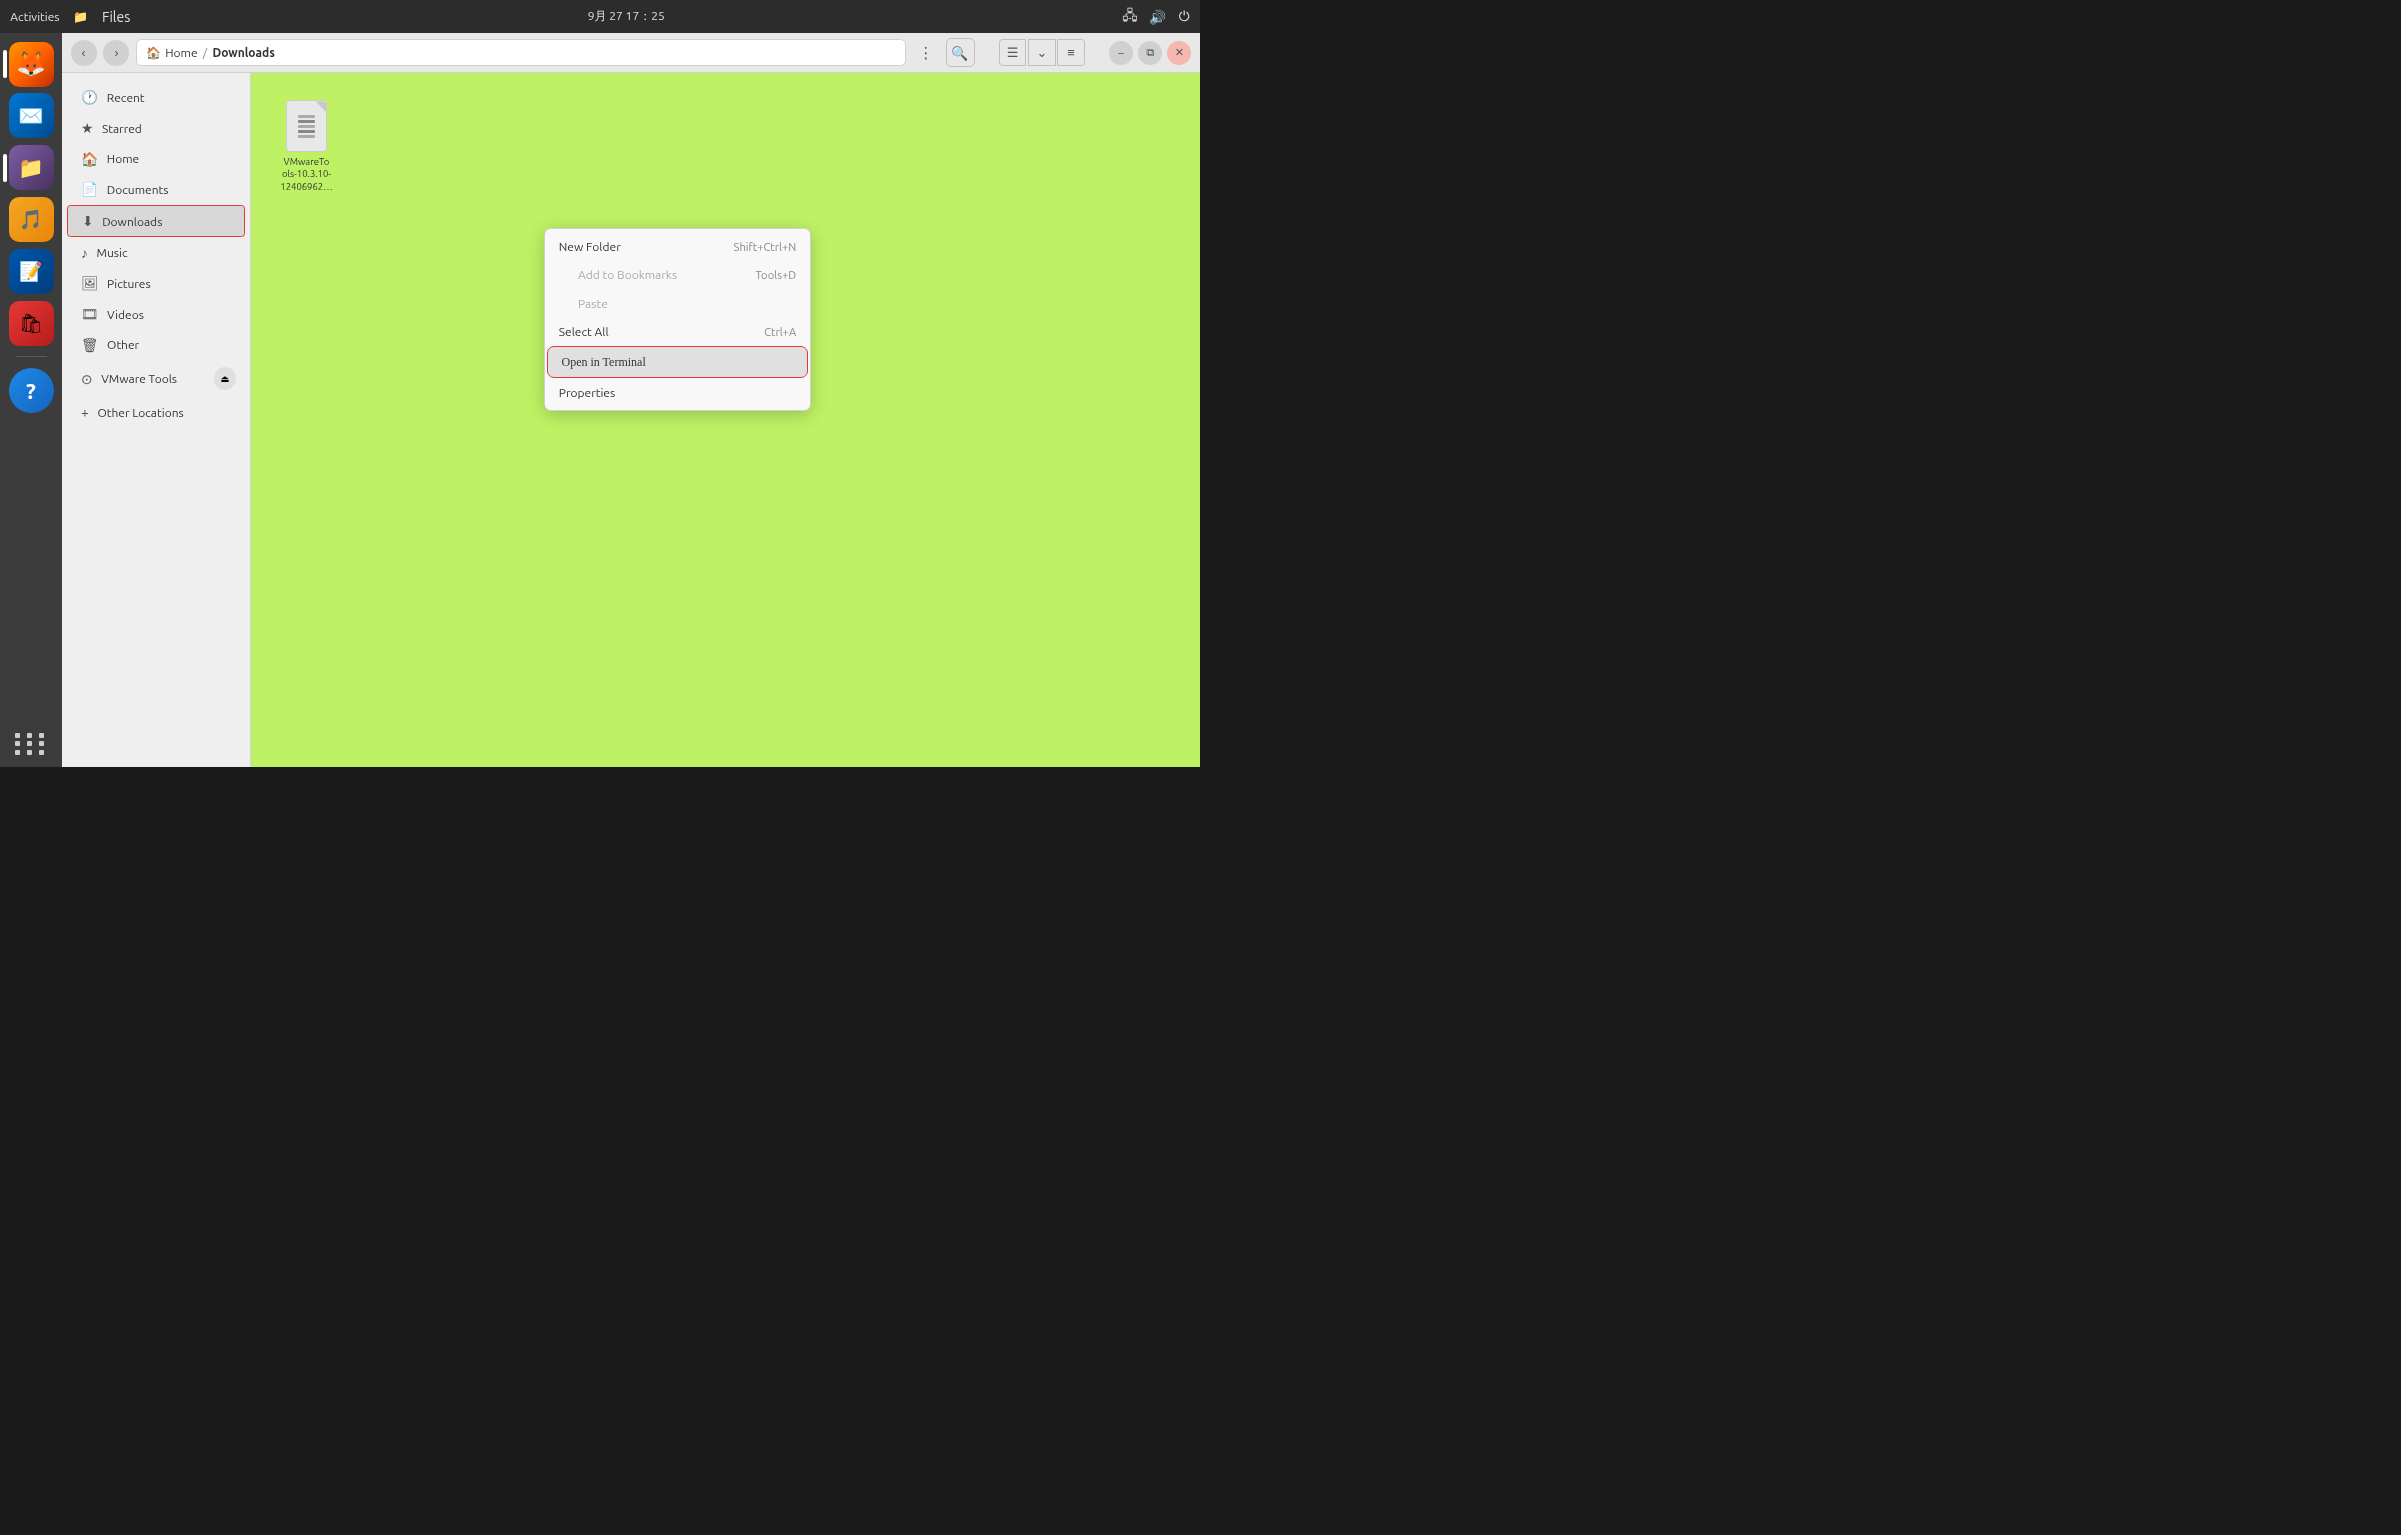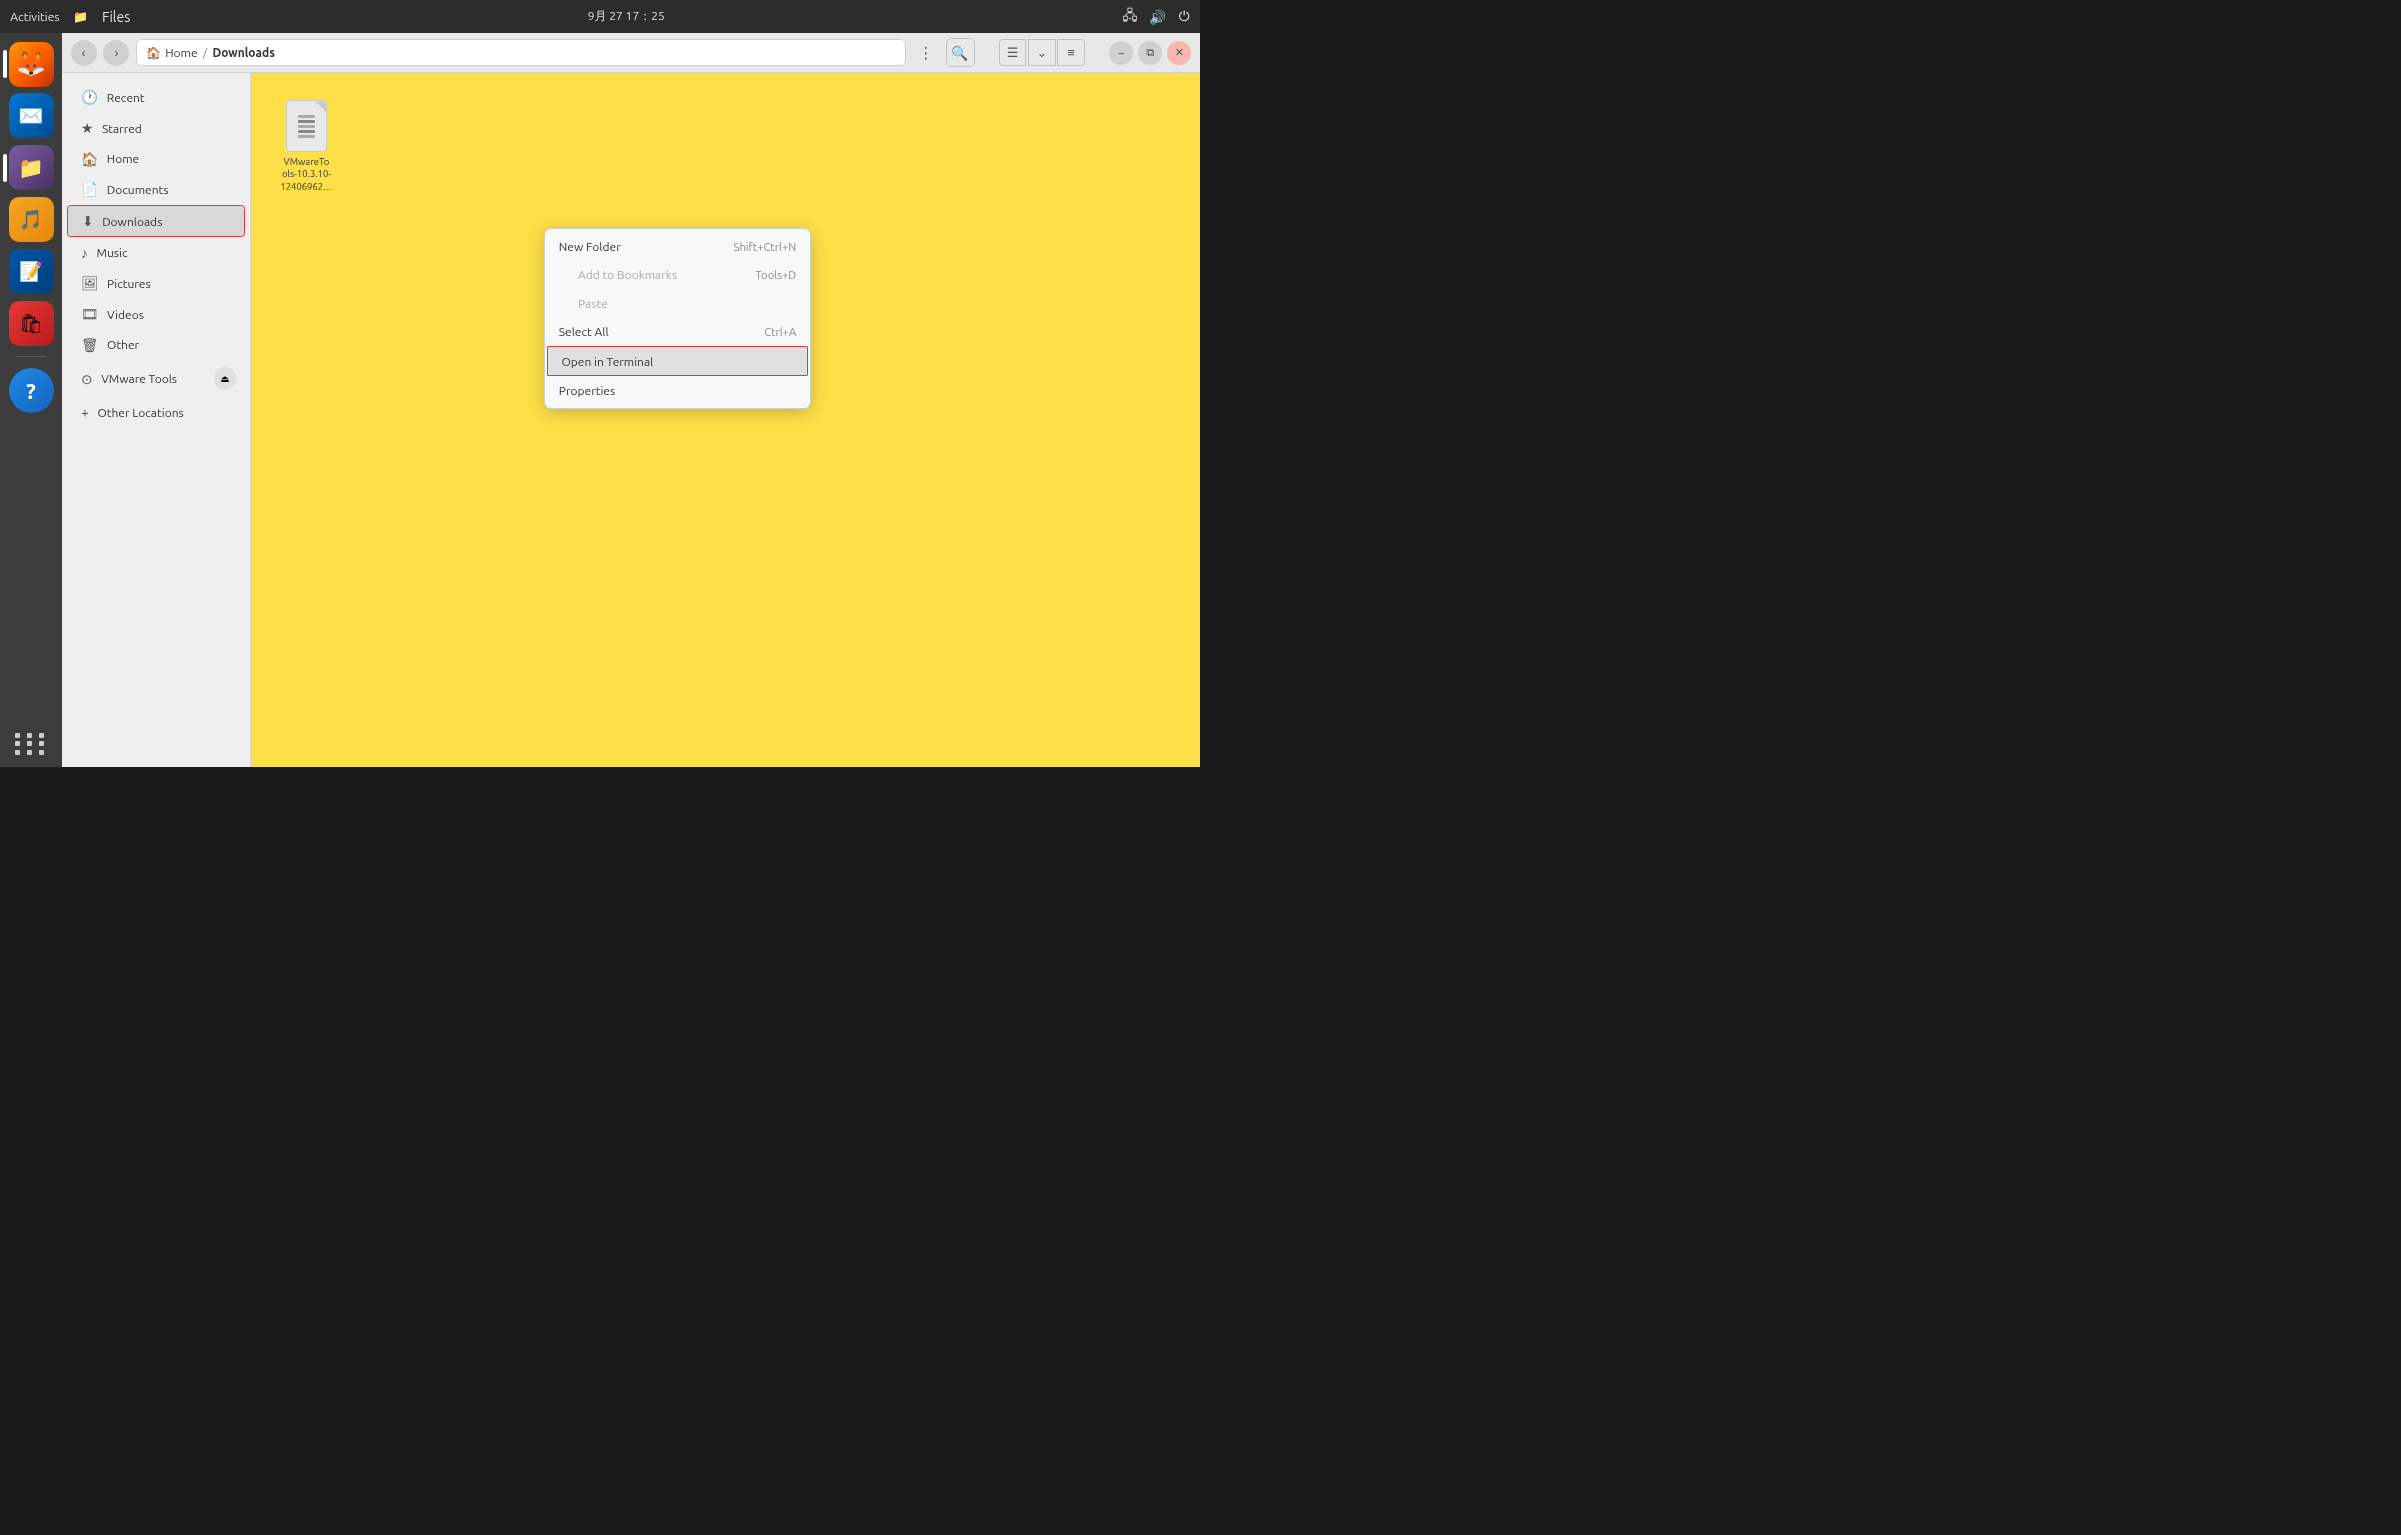--- a/index.html
+++ b/index.html
@@ -261,21 +261,21 @@
       padding: 6.9px 13.8px;
       cursor: pointer;
       font-size: 12px;
       color: #333;
       margin: 0.9px 5.2px;
     }
 
     
     .file-area {
       flex: 1;
-      background: #fde047;
+      background: #bef264;
       position: relative;
       overflow: auto;
       padding: 17px;
     }
 
     
     .file-item {
       display: inline-flex;
       flex-direction: column;
       align-items: center;
@@ -352,22 +352,23 @@
       justify-content: space-between;
       align-items: center;
       padding: 7.7px 13.8px;
       cursor: pointer;
       font-size: 12px;
       color: #333;
     }
     .cm-item.highlighted {
       background: #e0e0e0;
       border: 1.7px solid #e53935;
-      border-radius: 1px;
+      border-radius: 7px;
       margin: 0 1.7px;
+      font-family: Liberation Serif, serif;
     }
     .cm-item.disabled { color: #aaa; cursor: default; padding-left: 33px; }
     .cm-shortcut { color: #888; font-size: 11.2px; }
     .cm-item.highlighted .cm-shortcut { color: #666; }
 
     
     .ff-icon {
       width: 45px;
       height: 45px;
       border-radius: 10.3px;

